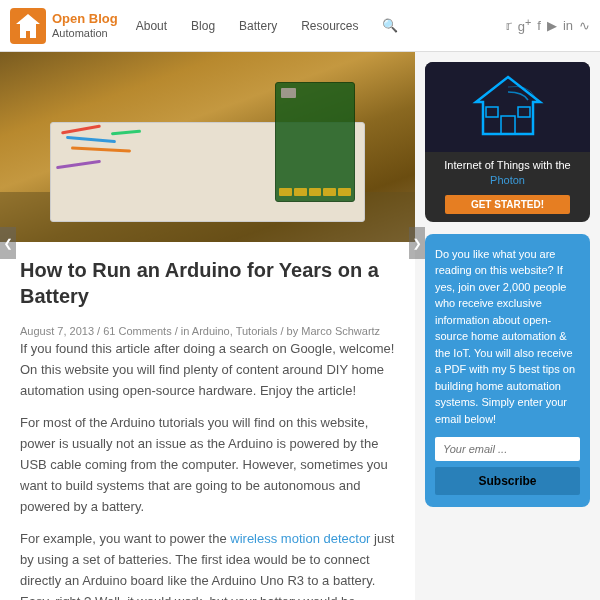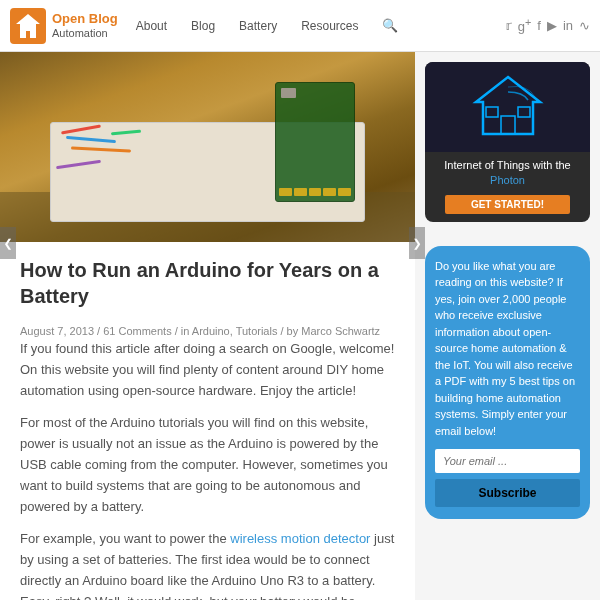--- a/index.html
+++ b/index.html
@@ -159,24 +159,23 @@
       padding: 4px 26px;
       margin: 4px auto 8px;
       display: inline-block;
       border-radius: 2px;
       cursor: pointer;
       text-transform: uppercase;
     }
 
     #sidebar-email-box {
       background: #3a9ad9;
-      border-radius: 16px;
+      border-radius: 8px;
       padding: 12px 10px;
       color: #fff;
-      margin-top: 12px;
     }
     #sidebar-email-box p {
       font-size: 11px;
       line-height: 1.5;
       margin-bottom: 10px;
       color: #fff;
     }
     #email-input {
       width: 100%;
       padding: 6px 8px;

